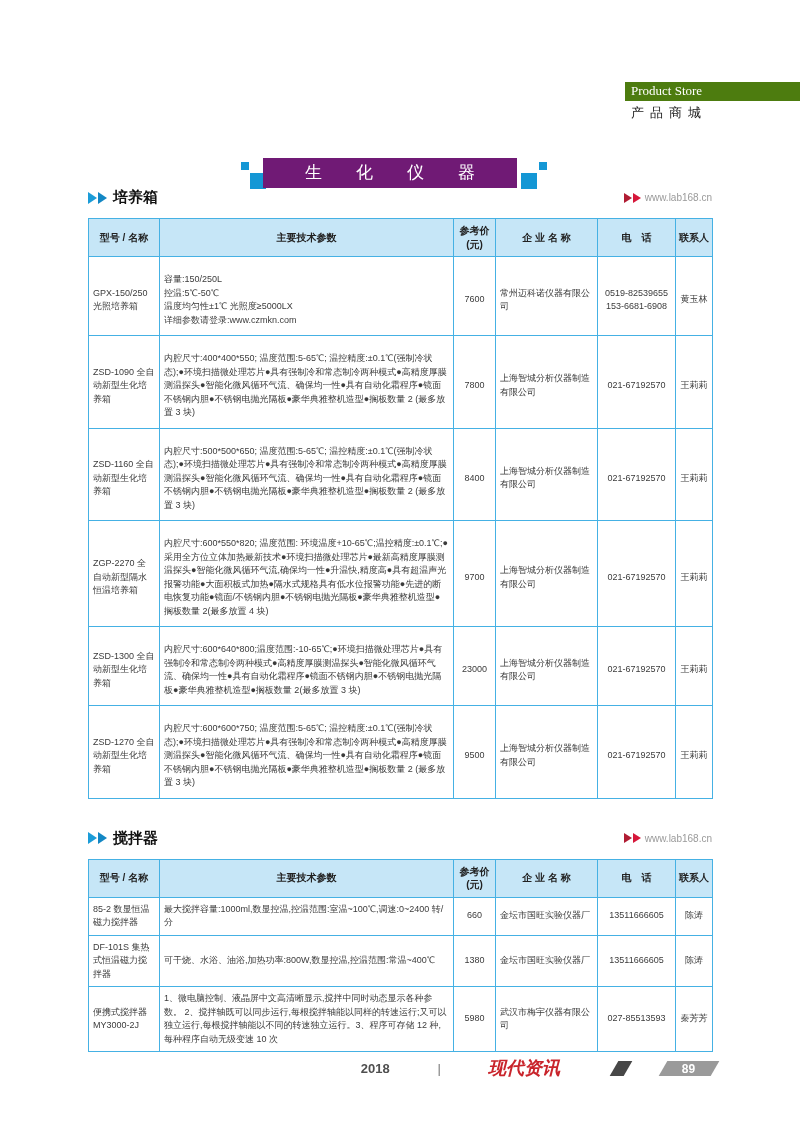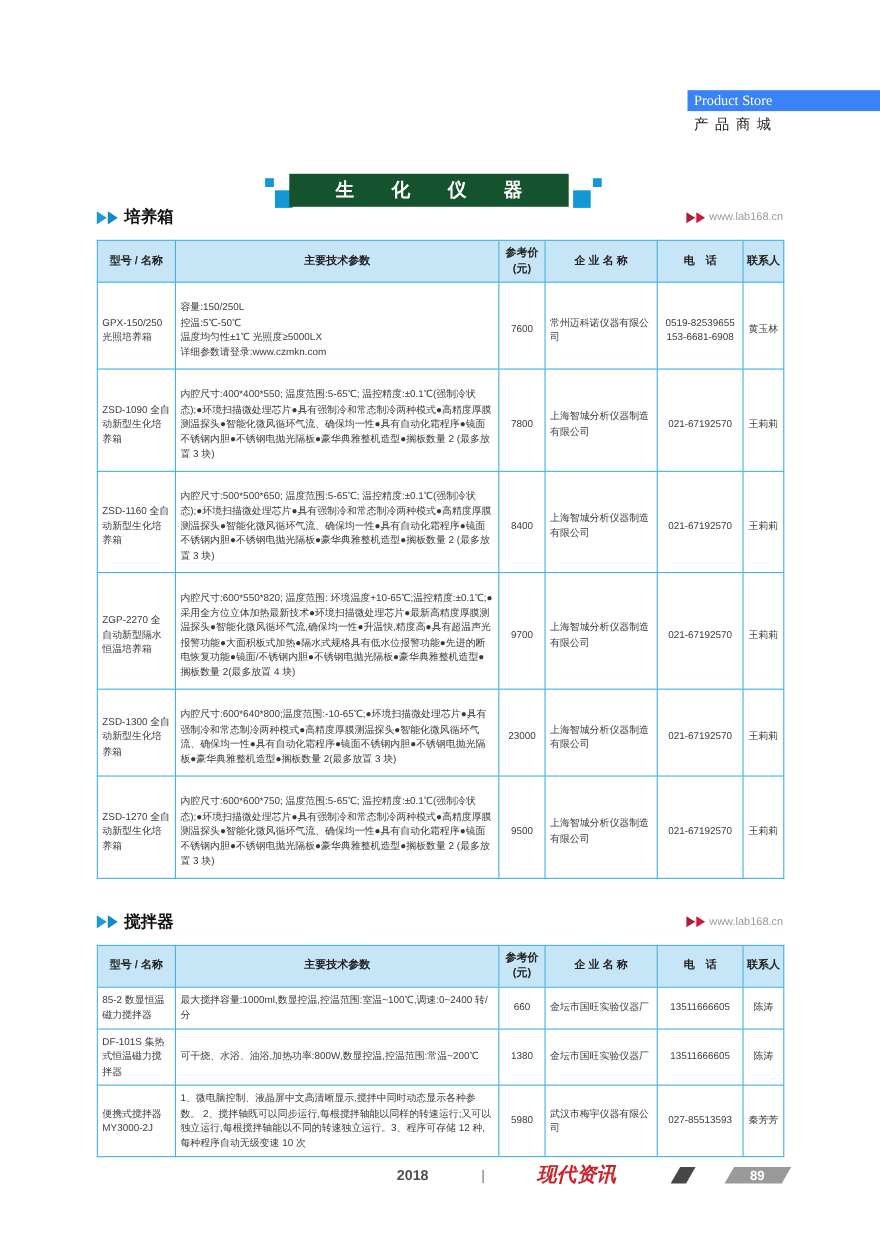--- a/index.html
+++ b/index.html
@@ -2,27 +2,27 @@
 <html><head>
 <meta charset="utf-8">
 <style>
   * { margin:0; padding:0; box-sizing:border-box; }
   html,body { background:#e8e8e8; }
   body { font-family:"Liberation Sans", sans-serif; }
   .page { position:relative; width:800px; height:1131px; background:#ffffff; margin:0 auto; overflow:hidden; }
 
   
   .brand { position:absolute; top:82px; left:625px; width:175px; }
-  .brand-red { background:#3b82f6; color:#fff; font-family:"Liberation Serif", serif; font-size:13px; padding:1px 0 2px 6px; }
+  .brand-red { background:#4d7c0f; color:#fff; font-family:"Liberation Serif", serif; font-size:13px; padding:1px 0 2px 6px; }
   .brand-cn { margin-top:3px; padding-left:6px; font-size:13px; letter-spacing:6px; color:#222; }
 
   
   .title-wrap { position:absolute; top:155px; left:0; width:800px; height:40px; }
-  .title-bar { position:absolute; left:263px; top:3px; width:254px; height:30px; background:#14532d; color:#fff;
-               font-size:17px; font-weight:bold; text-align:center; line-height:30px; letter-spacing:2em; text-indent:2em; }
+  .title-bar { position:absolute; left:263px; top:3px; width:254px; height:30px; background:#701a75; color:#fff;
+               font-size:17px; font-weight:normal; text-align:center; line-height:30px; letter-spacing:2em; text-indent:2em; }
   .sq { position:absolute; background:#1497d5; }
   .sq-l-small { left:241px; top:7px;  width:8px;  height:8px; }
   .sq-l-big   { left:250px; top:18px; width:16px; height:16px; }
   .sq-r-big   { left:521px; top:18px; width:16px; height:16px; }
   .sq-r-small { left:539px; top:7px;  width:8px;  height:8px; }
 
   
   .content { position:absolute; top:188px; left:88px; width:624px; }
 
   .section-header { display:flex; justify-content:space-between; align-items:center; margin-bottom:11px; }
@@ -214,21 +214,21 @@
             <tr>
               <td class="c0">85-2 数显恒温磁力搅拌器</td>
               <td class="c1">最大搅拌容量:1000ml,数显控温,控温范围:室温~100℃,调速:0~2400 转/分</td>
               <td class="c2">660</td>
               <td class="c3">金坛市国旺实验仪器厂</td>
               <td class="c4">13511666605</td>
               <td class="c5">陈涛</td>
             </tr>
             <tr>
               <td class="c0">DF-101S 集热式恒温磁力搅拌器</td>
-              <td class="c1">可干烧、水浴、油浴,加热功率:800W,数显控温,控温范围:常温~200℃</td>
+              <td class="c1">可干烧、水浴、油浴,加热功率:800W,数显控温,控温范围:常温~400℃</td>
               <td class="c2">1380</td>
               <td class="c3">金坛市国旺实验仪器厂</td>
               <td class="c4">13511666605</td>
               <td class="c5">陈涛</td>
             </tr>
             <tr>
               <td class="c0">便携式搅拌器 MY3000-2J</td>
               <td class="c1">1、微电脑控制、液晶屏中文高清晰显示,搅拌中同时动态显示各种参数。 2、搅拌轴既可以同步运行,每根搅拌轴能以同样的转速运行;又可以独立运行,每根搅拌轴能以不同的转速独立运行。3、程序可存储 12 种,每种程序自动无级变速 10 次</td>
               <td class="c2">5980</td>
               <td class="c3">武汉市梅宇仪器有限公司</td>

